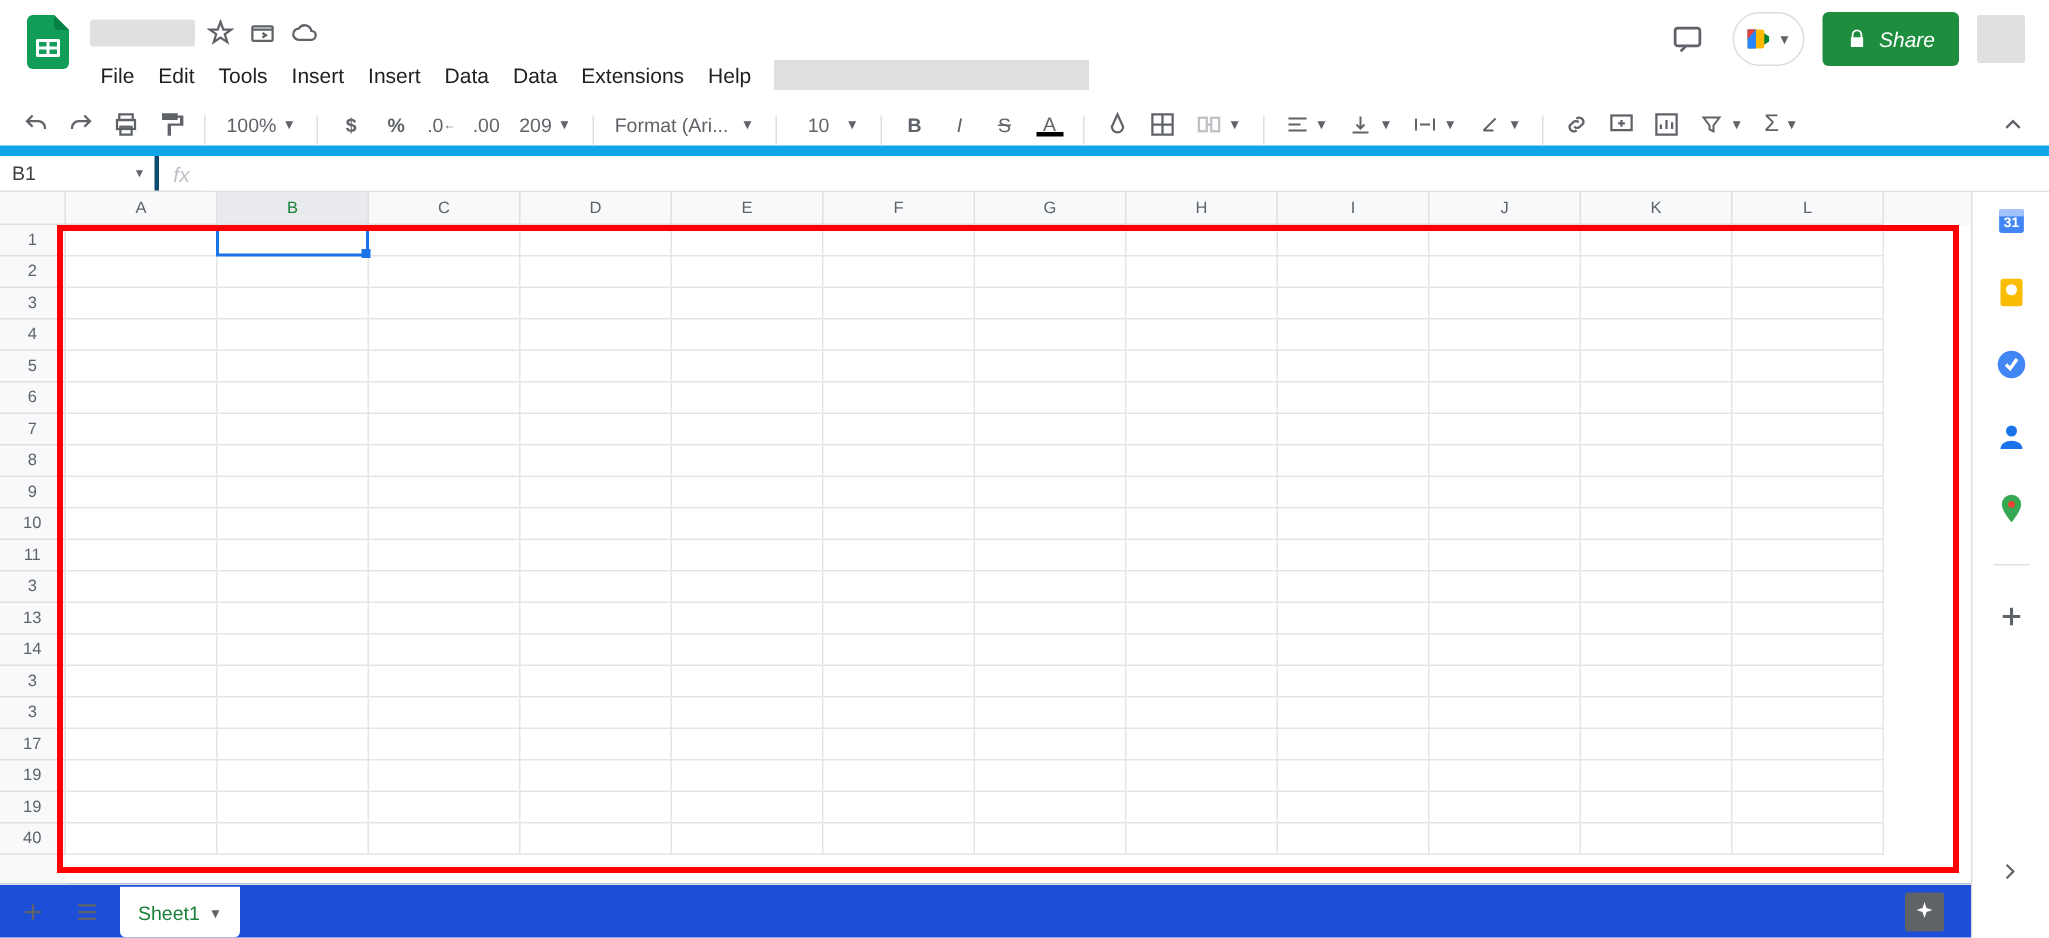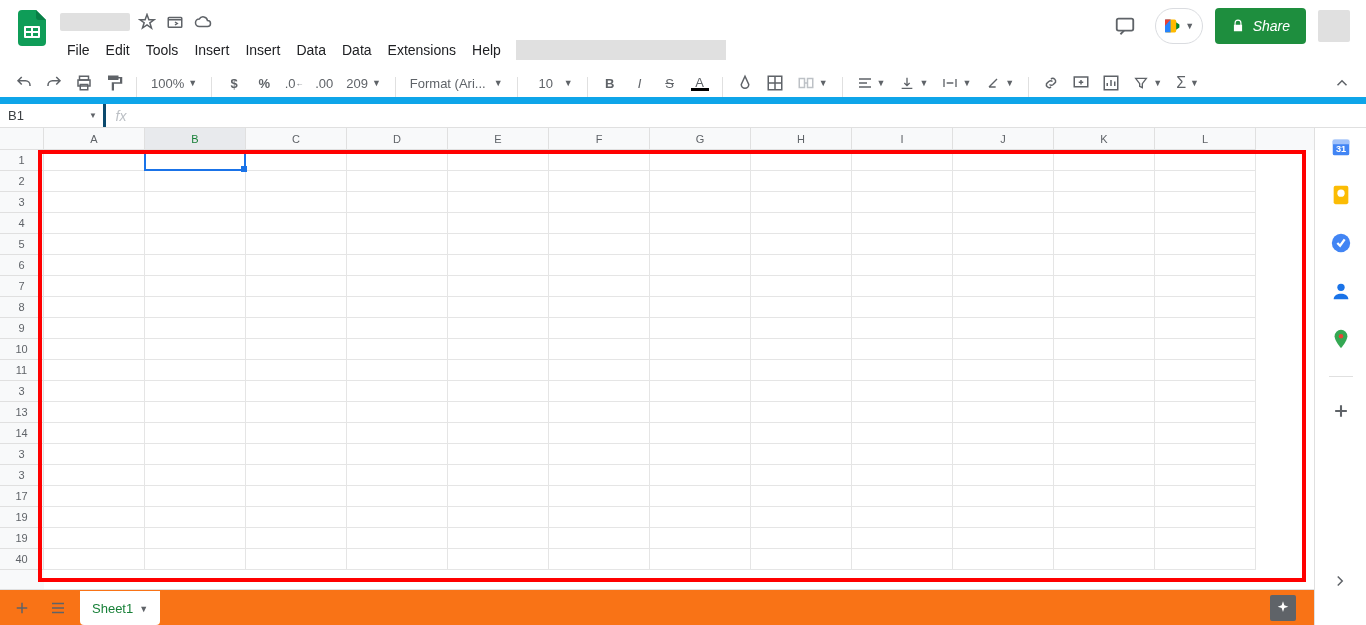--- a/index.html
+++ b/index.html
@@ -48,21 +48,21 @@
 .cells { flex: 1; position: relative; }
 .cell-grid { display: grid; grid-template-columns: repeat(12, 101px); grid-auto-rows: 21px; }
 .cell { border-right: 1px solid #e5e5e5; border-bottom: 1px solid #e5e5e5; }
 .active-cell { position: absolute; border: 2px solid #1a73e8; left: 100px; top: -1px; width: 102px; height: 22px; pointer-events: none; }
 .active-handle { position: absolute; right: -3px; bottom: -3px; width: 6px; height: 6px; background: #1a73e8; }
 .red-overlay { position: absolute; border: 4px solid #ff0000; left: 38px; top: 0px; width: 1268px; height: 432px; pointer-events: none; z-index: 5; }
 .side-panel { width: 52px; border-left: 1px solid #e0e0e0; display: flex; flex-direction: column; align-items: center; padding-top: 8px; gap: 24px; }
 .sp-ic { width: 24px; height: 24px; cursor: pointer; display:flex; justify-content:center; }
 .sp-sep { width: 24px; height: 1px; background: #e0e0e0; }
 .sp-collapse { position: absolute; right: 12px; bottom: 30px; width: 28px; height: 28px; display: flex; align-items: center; justify-content: center; color: #5f6368; cursor: pointer; }
-.sheet-tabs { height: 36px; border-top: 1px solid #e0e0e0; display: flex; align-items: center; padding: 0 8px; gap: 8px; font-size: 13px; background:#f97316; }
+.sheet-tabs { height: 36px; border-top: 1px solid #e0e0e0; display: flex; align-items: center; padding: 0 8px; gap: 8px; font-size: 13px; background:#1d4ed8; }
 .st-btn { width: 28px; height: 28px; display: flex; align-items: center; justify-content: center; color: #5f6368; cursor: pointer; border-radius: 2px; }
 .sheet-tab { height: 34px; background: #fff; border-top: 2px solid transparent; display: flex; align-items: center; padding: 0 12px; gap: 6px; color: #188038; font-weight: 500; cursor: pointer; border-radius: 0 0 4px 4px; }
 .sheet-tab .caret { font-size: 9px; color: #5f6368; }
 .explore { margin-left: auto; margin-right: 10px; width: 26px; height: 26px; background: #5f6368; display:flex; align-items:center; justify-content:center; cursor:pointer; border-radius: 2px; }
 svg { display: block; }
 </style>
 </head>
 <body>
 
 <div class="header">

